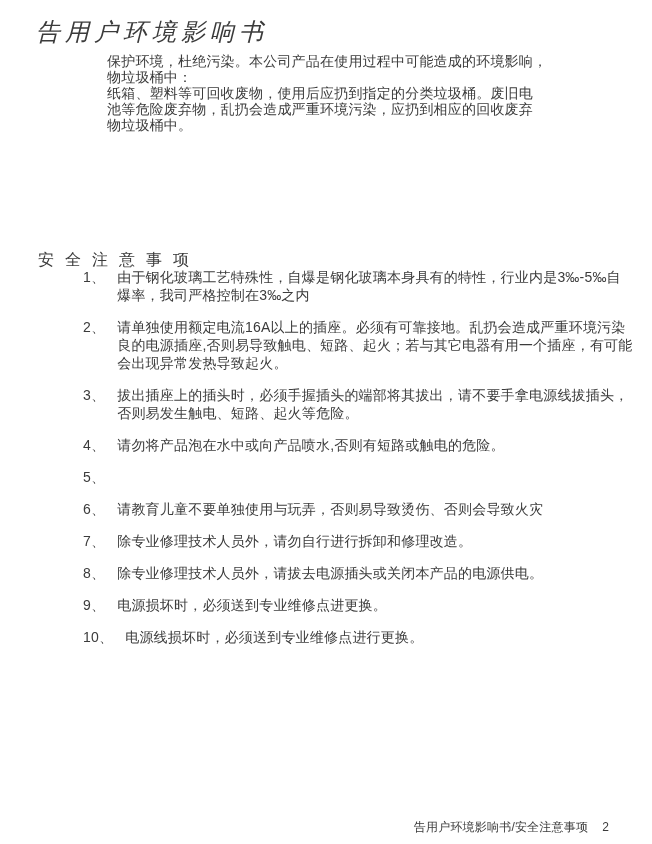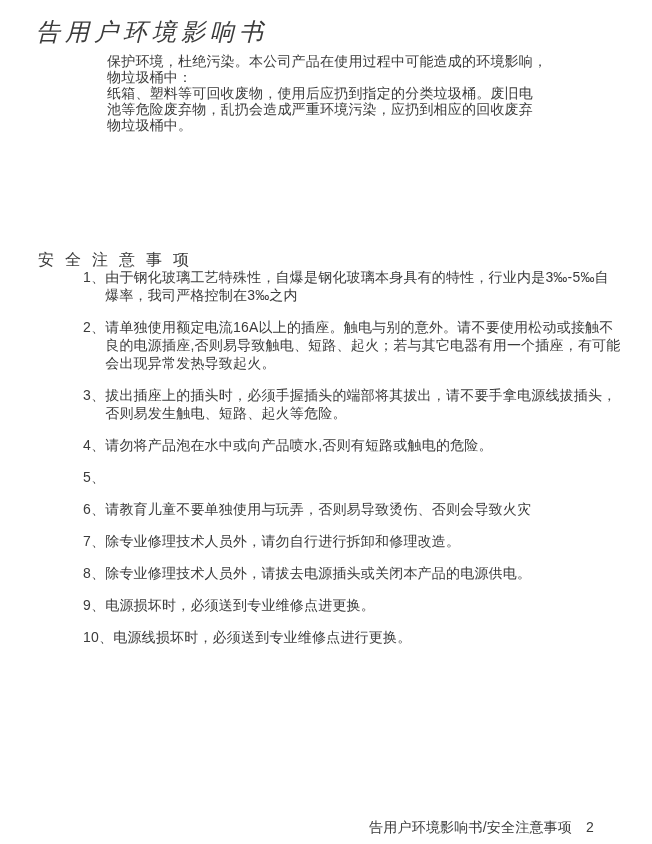--- a/index.html
+++ b/index.html
@@ -65,26 +65,27 @@
   .item {
     display: flex;
     margin-bottom: 14px;
   }
   .item .num {
     flex: none;
     white-space: nowrap;
   }
   .item .lines div {
     white-space: nowrap;
+    margin-left: 12px;
   }
   .footer {
     position: absolute;
     top: 818px;
-    right: 58px;
-    font-size: 14px;
+    right: 43px;
+    font-size: 12px;
     line-height: 18px;
     letter-spacing: 0.2px;
     display: flex;
     align-items: center;
     white-space: nowrap;
   }
   .footer .pagenum {
     margin-left: 14px;
   }
 </style>
@@ -109,21 +110,21 @@
       <div class="item">
         <span class="num">1、</span>
         <div class="lines">
           <div>由于钢化玻璃工艺特殊性，自爆是钢化玻璃本身具有的特性，行业内是3‰-5‰自</div>
           <div>爆率，我司严格控制在3‰之内</div>
         </div>
       </div>
       <div class="item">
         <span class="num">2、</span>
         <div class="lines">
-          <div>请单独使用额定电流16A以上的插座。触电与别的意外。请不要使用松动或接触不</div>
+          <div>请单独使用额定电流16A以上的插座。必须有可靠接地。乱扔会造成严重环境污染</div>
           <div>良的电源插座,否则易导致触电、短路、起火；若与其它电器有用一个插座，有可能</div>
           <div>会出现异常发热导致起火。</div>
         </div>
       </div>
       <div class="item">
         <span class="num">3、</span>
         <div class="lines">
           <div>拔出插座上的插头时，必须手握插头的端部将其拔出，请不要手拿电源线拔插头，</div>
           <div>否则易发生触电、短路、起火等危险。</div>
         </div>

